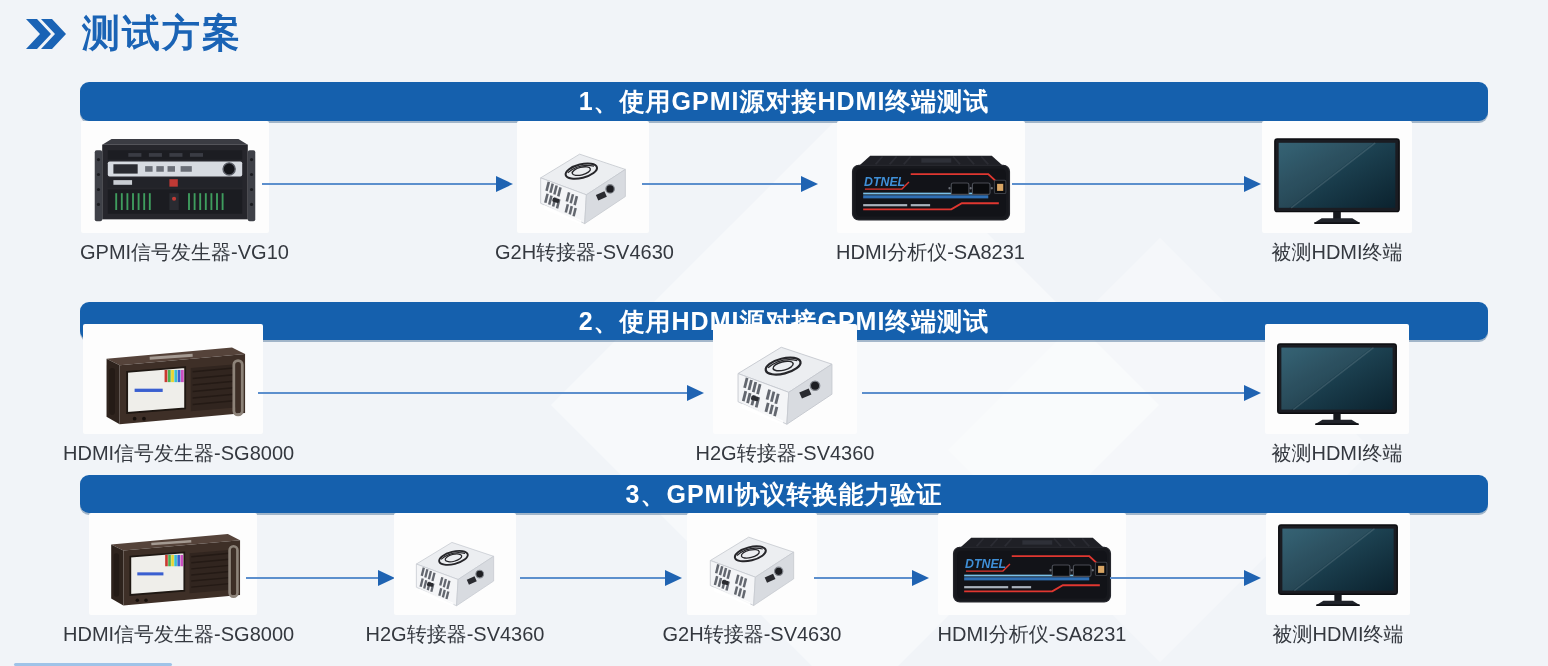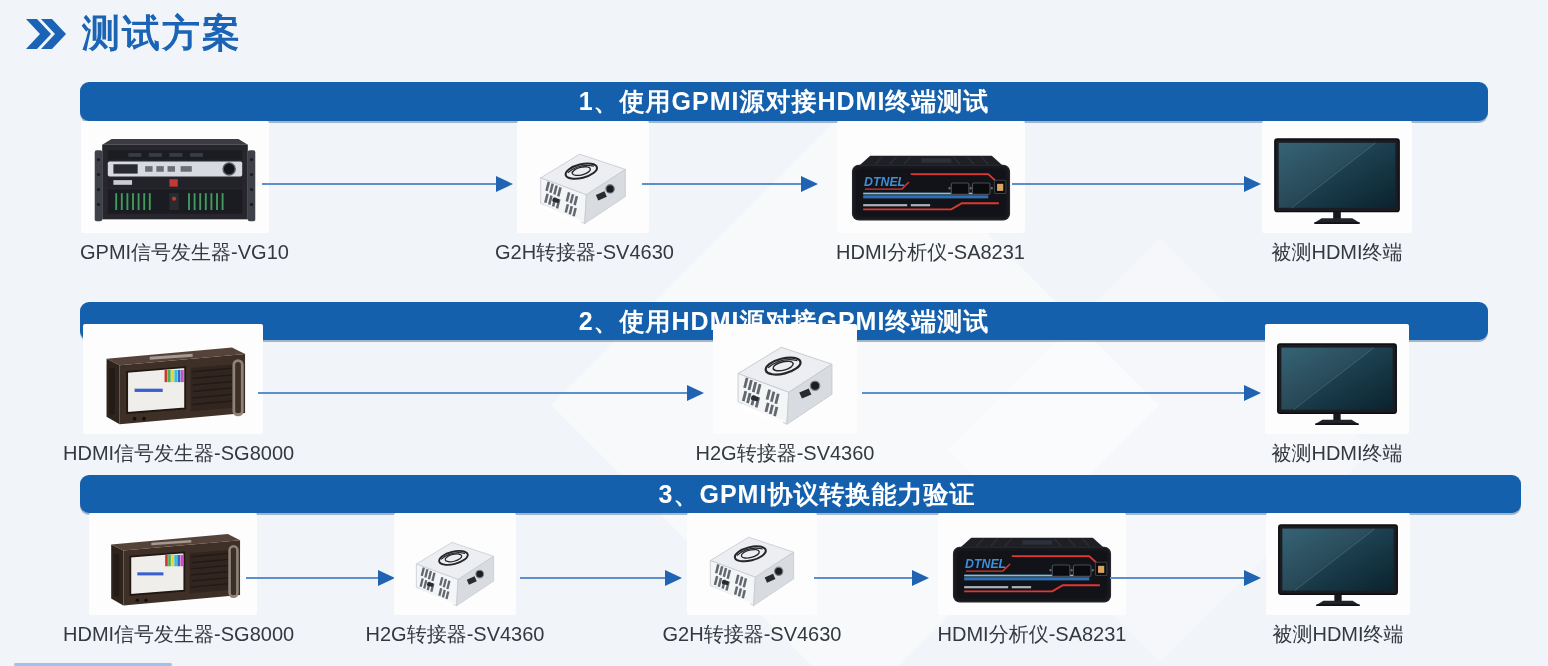--- a/index.html
+++ b/index.html
@@ -15,21 +15,21 @@
   .title-wrap{position:absolute;left:24px;top:8px;display:flex;align-items:center;gap:14px;}
   .title-text{font-size:38px;font-weight:700;color:#1a63b5;letter-spacing:2px;}
 
   
   .bar{position:absolute;left:72px;width:1408px;background:#1560ad;border-radius:9px;
        color:#ffffff;font-weight:700;font-size:25px;text-align:center;letter-spacing:1px;
        display:flex;align-items:center;justify-content:center;
        box-shadow:0 2px 0 rgba(12,62,116,.35);margin-left:8px;}
   .bar1{top:82px;height:39px;}
   .bar2{top:302px;height:38px;}
-  .bar3{top:475px;height:38px;padding-left:33px;}
+  .bar3{top:475px;height:38px;}
 
   
   .row{position:absolute;left:0;width:1548px;}
   .row1{top:121px;height:164px;}
   .row2{top:324px;height:151px;}
   .row3{top:513px;height:153px;}
 
   .device{position:absolute;margin:0;top:0;text-align:center;}
   .photo{width:max-content;margin:0 auto;background:#fdfdfd;border-radius:2px;
          padding:6px 10px;display:flex;align-items:flex-end;justify-content:center;box-sizing:border-box;}

